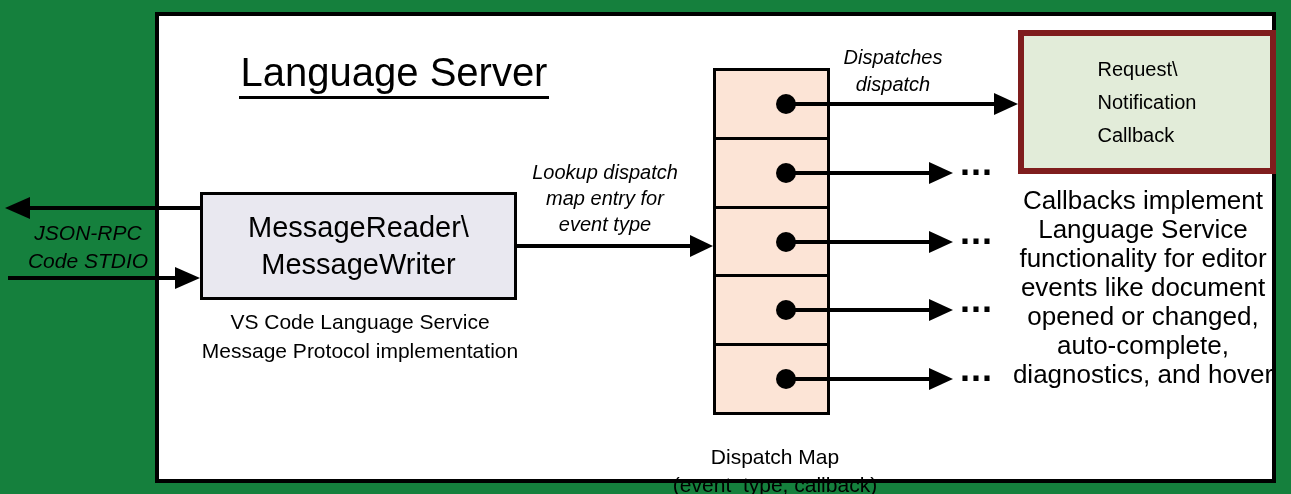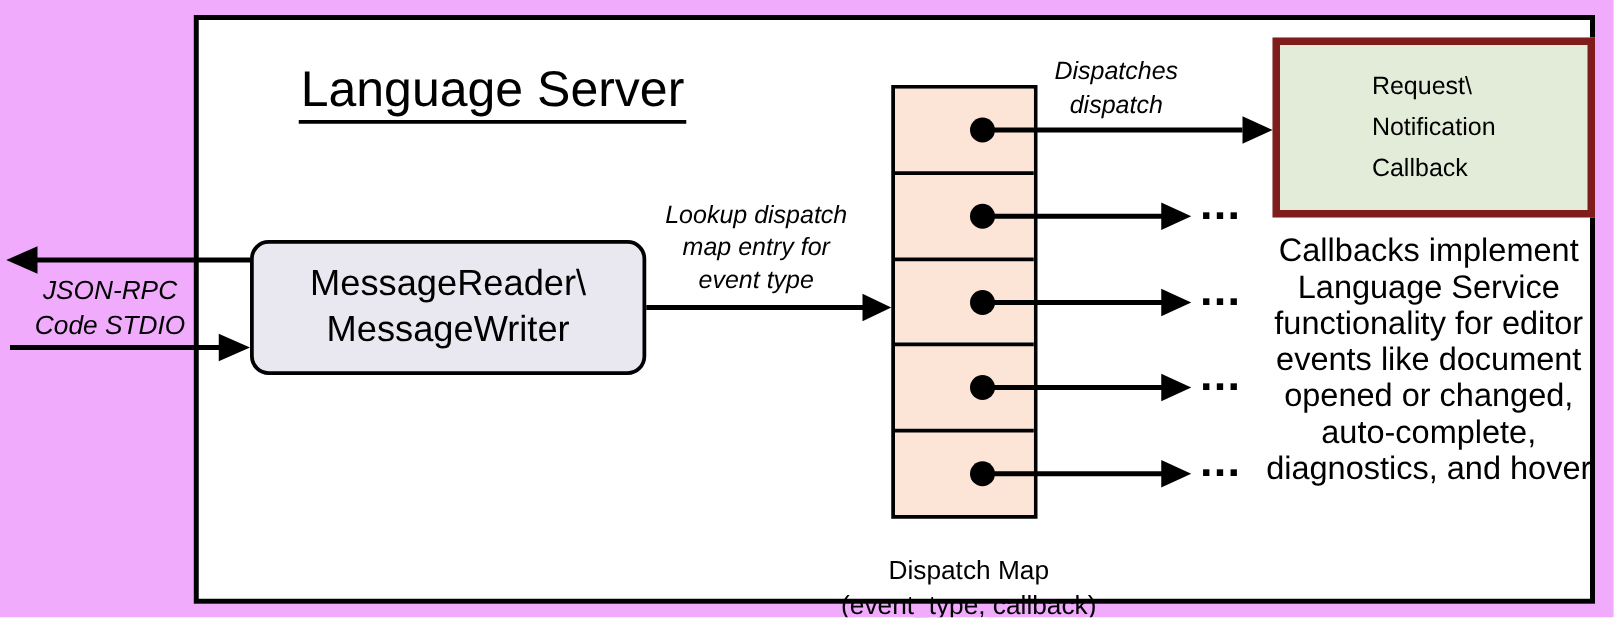--- a/index.html
+++ b/index.html
@@ -1,17 +1,17 @@
 <!DOCTYPE html>
 <html><head>
 <meta charset="utf-8">
 <style>
   html,body{margin:0;padding:0;background:#fff;}
   body{font-family:"Liberation Sans","DejaVu Sans",sans-serif;color:#000;}
-  .canvas{position:relative;width:1291px;height:494px;background:#f0abfc;overflow:hidden;}
+  .canvas{position:relative;width:1291px;height:494px;background:#15803d;overflow:hidden;}
   .abs{position:absolute;}
   .outer-box{left:155px;top:12px;width:1113px;height:463px;border:4px solid #000;background:#fff;}
   .title-wrap{left:199px;top:50px;width:390px;text-align:center;}
   .title-wrap span{display:inline-block;font-size:40px;line-height:44px;border-bottom:3px solid #000;padding:0 2px 2px 2px;}
   .multiline{white-space:pre-line;}
   .message-box{left:200px;top:192px;width:311px;height:102px;border:3px solid #000;
     display:flex;align-items:center;justify-content:center;text-align:center;
     font-size:29px;line-height:37px;}
   .callback-box{left:1018px;top:30px;width:246px;height:132px;border:6px solid #7f1d1d;
     display:flex;align-items:center;justify-content:center;
@@ -38,22 +38,24 @@
 
   <div class="abs outer-box"></div>
 
   <div class="abs title-wrap">
     <span>Language Server</span>
   </div>
 
   <div class="abs annot io-label multiline">JSON-RPC
 Code STDIO</div>
 
-  <div class="abs message-box multiline" style="background-color: rgb(233, 232, 240); border-radius: 15px;">MessageReader\
+  <div class="abs message-box multiline" style="background-color: rgb(233, 232, 240);">MessageReader\
 MessageWriter</div>
+  <div class="abs caption message-caption multiline">VS Code Language Service
+Message Protocol implementation</div>
 
   <div class="abs annot lookup-label multiline">Lookup dispatch
 map entry for
 event type</div>
 
   <div class="abs dispatch-map">
     <div class="dispatch-cell" style="background-color: rgb(252, 228, 214);"></div>
     <div class="dispatch-cell" style="background-color: rgb(252, 228, 214);"></div>
     <div class="dispatch-cell" style="background-color: rgb(252, 228, 214);"></div>
     <div class="dispatch-cell" style="background-color: rgb(252, 228, 214);"></div>

